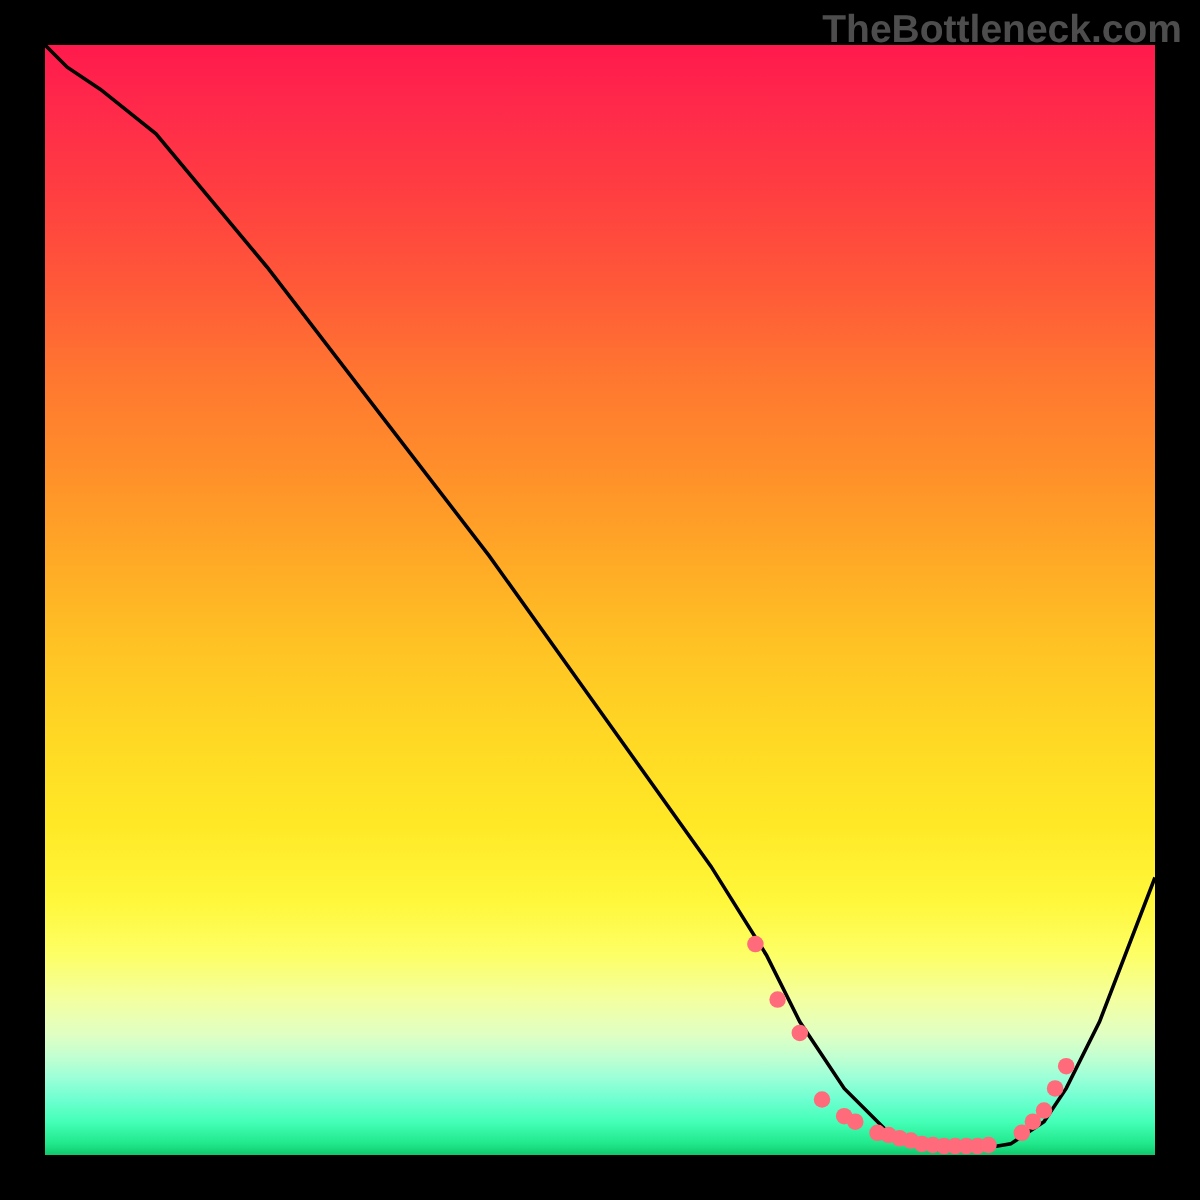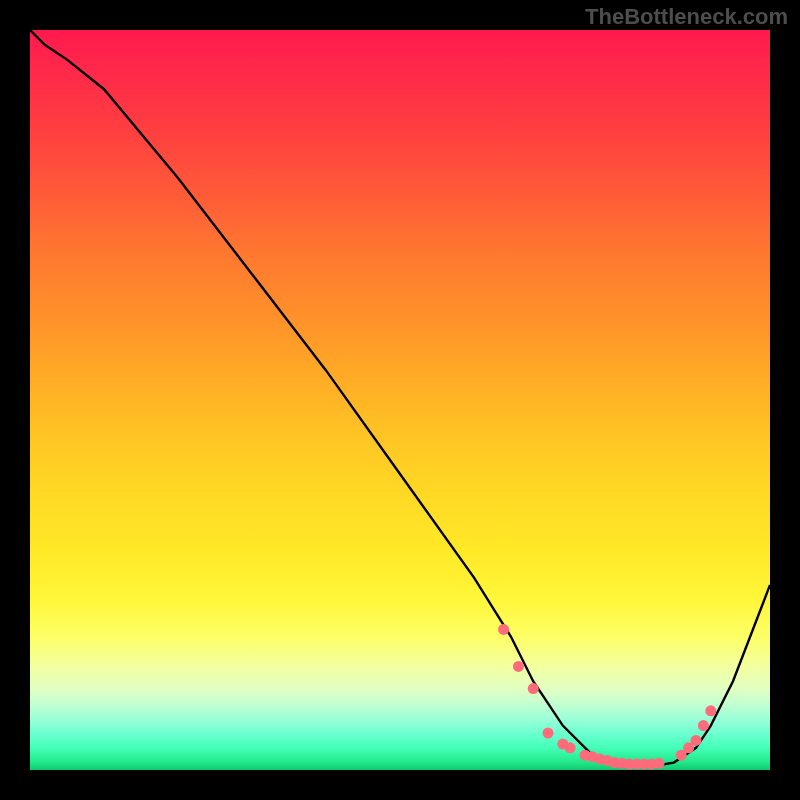--- a/index.html
+++ b/index.html
@@ -9,21 +9,21 @@
     background: #000;
     position: relative;
     font-family: Arial, sans-serif;
     overflow: hidden;
   }
   .watermark {
     position: absolute;
     top: 4px;
     right: 12px;
     color: #4d4d4d;
-    font-size: 22px;
+    font-size: 26px;
     font-weight: bold;
     z-index: 10;
   }
   .plot-area {
     position: absolute;
     top: 30px;
     left: 30px;
     width: 740px;
     height: 740px;
     overflow: hidden;

